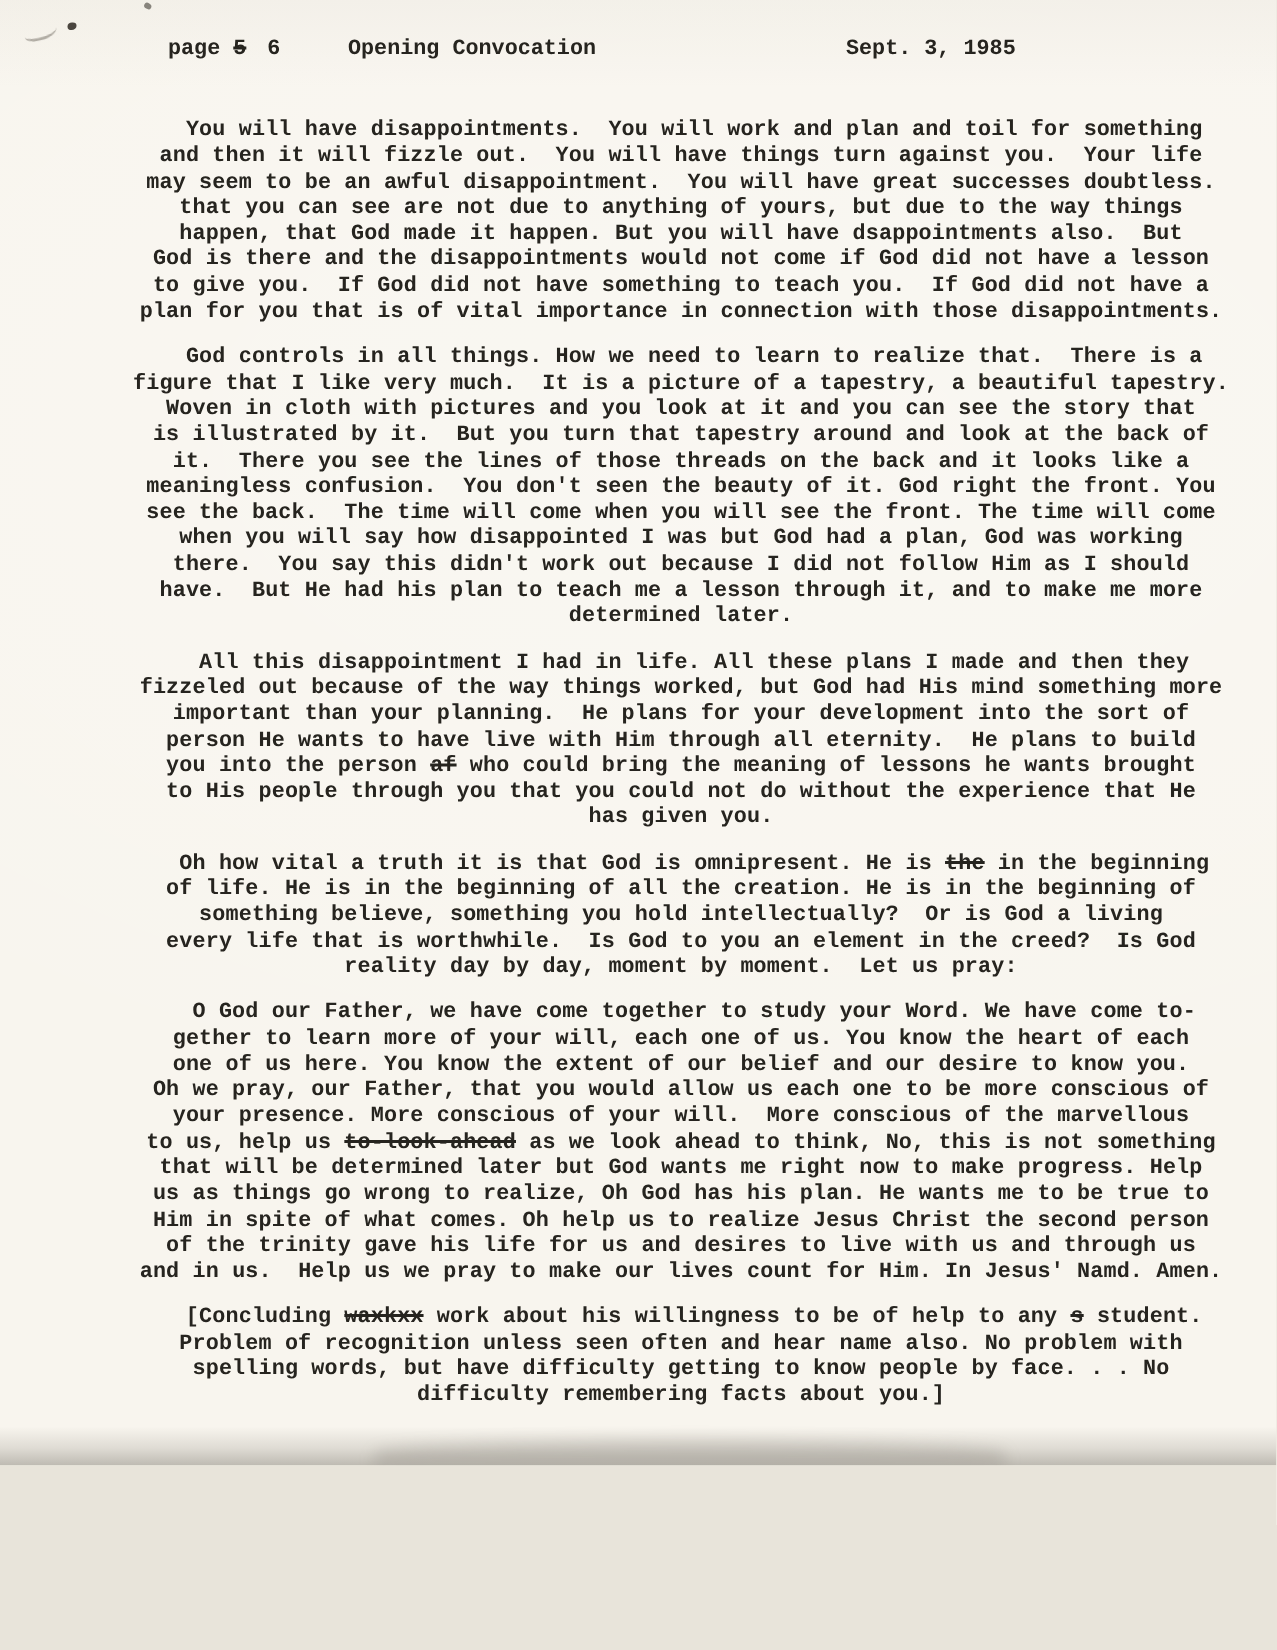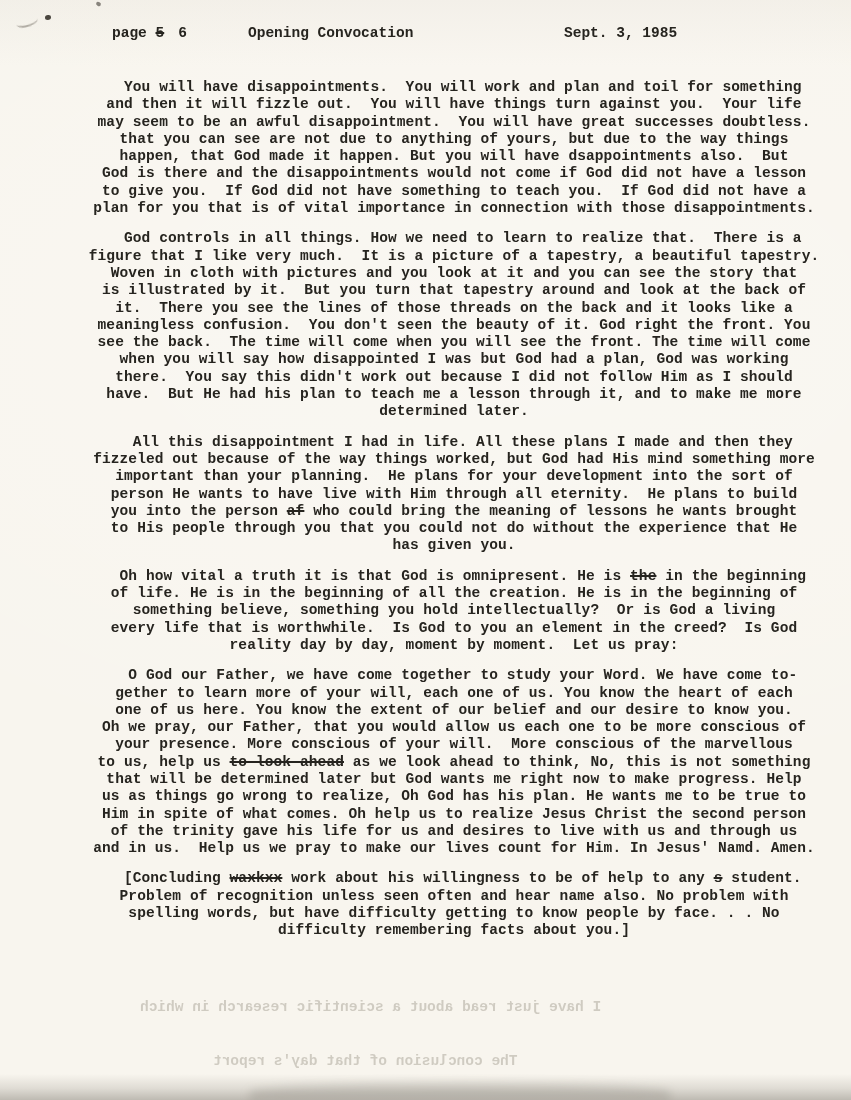--- a/index.html
+++ b/index.html
@@ -1,34 +1,34 @@
 <!DOCTYPE html>
 <html><head>
 <meta charset="utf-8">
 <style>
   html,body{margin:0;padding:0;background:#e8e4da;}
   .page{
     position:relative;
-    width:851px;height:1100px;
+    width:851px;height:977px;
     background:#f8f5ee;
     font-family:"Liberation Mono","DejaVu Sans Mono",monospace;
     font-weight:bold;
     color:#26241f;
     overflow:hidden;
   }
   
   .page::before{
     content:"";position:absolute;inset:0;pointer-events:none;
     background:
       radial-gradient(ellipse 900px 500px at 60% 30%, rgba(255,255,255,.25), rgba(0,0,0,0)),
       linear-gradient(to bottom, rgba(190,184,170,.10), rgba(0,0,0,0) 6%);
   }
   .header{position:absolute;top:25px;left:0;width:100%;height:20px;font-size:14.5px;}
   .h-page{position:absolute;left:112px;white-space:pre;}
-  .h-title{position:absolute;left:248px;white-space:pre;}
+  .h-title{position:absolute;left:232px;white-space:pre;}
   .h-date{position:absolute;left:564px;white-space:pre;}
   .pgap{display:inline-block;width:14px;}
   .body{position:absolute;left:84px;top:79px;width:740px;}
   .para + .para{margin-top:13px;}
   .line{
     white-space:pre;
     font-size:14.5px;
     line-height:17.3px;height:17.3px;
     letter-spacing:0.1px;
     text-align:center;

